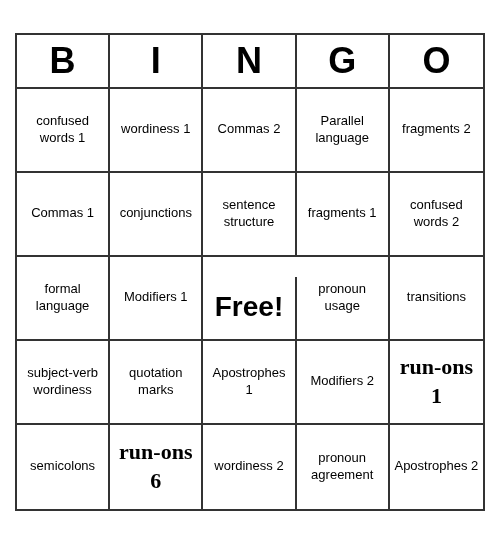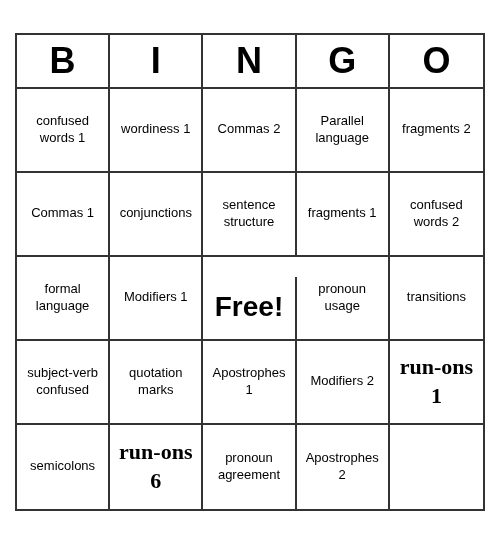--- a/index.html
+++ b/index.html
@@ -86,23 +86,24 @@
       <div class="bingo-cell">Commas 1</div>
       <div class="bingo-cell">conjunctions</div>
       <div class="bingo-cell">sentence structure</div>
       <div class="bingo-cell">fragments 1</div>
       <div class="bingo-cell">confused words 2</div>
       <div class="bingo-cell">formal language</div>
       <div class="bingo-cell">Modifiers 1</div>
       <div class="bingo-cell free">Free!</div>
       <div class="bingo-cell">pronoun usage</div>
       <div class="bingo-cell">transitions</div>
-      <div class="bingo-cell">subject-verb confused</div>
+      <div class="bingo-cell">subject-verb wordiness</div>
       <div class="bingo-cell">quotation marks</div>
       <div class="bingo-cell">Apostrophes 1</div>
       <div class="bingo-cell">Modifiers 2</div>
       <div class="bingo-cell large-text">run-ons 1</div>
       <div class="bingo-cell">semicolons</div>
       <div class="bingo-cell large-text">run-ons 6</div>
+      <div class="bingo-cell">wordiness 2</div>
       <div class="bingo-cell">pronoun agreement</div>
       <div class="bingo-cell">Apostrophes 2</div>
     </div>
 </div>
 
 </body></html>

